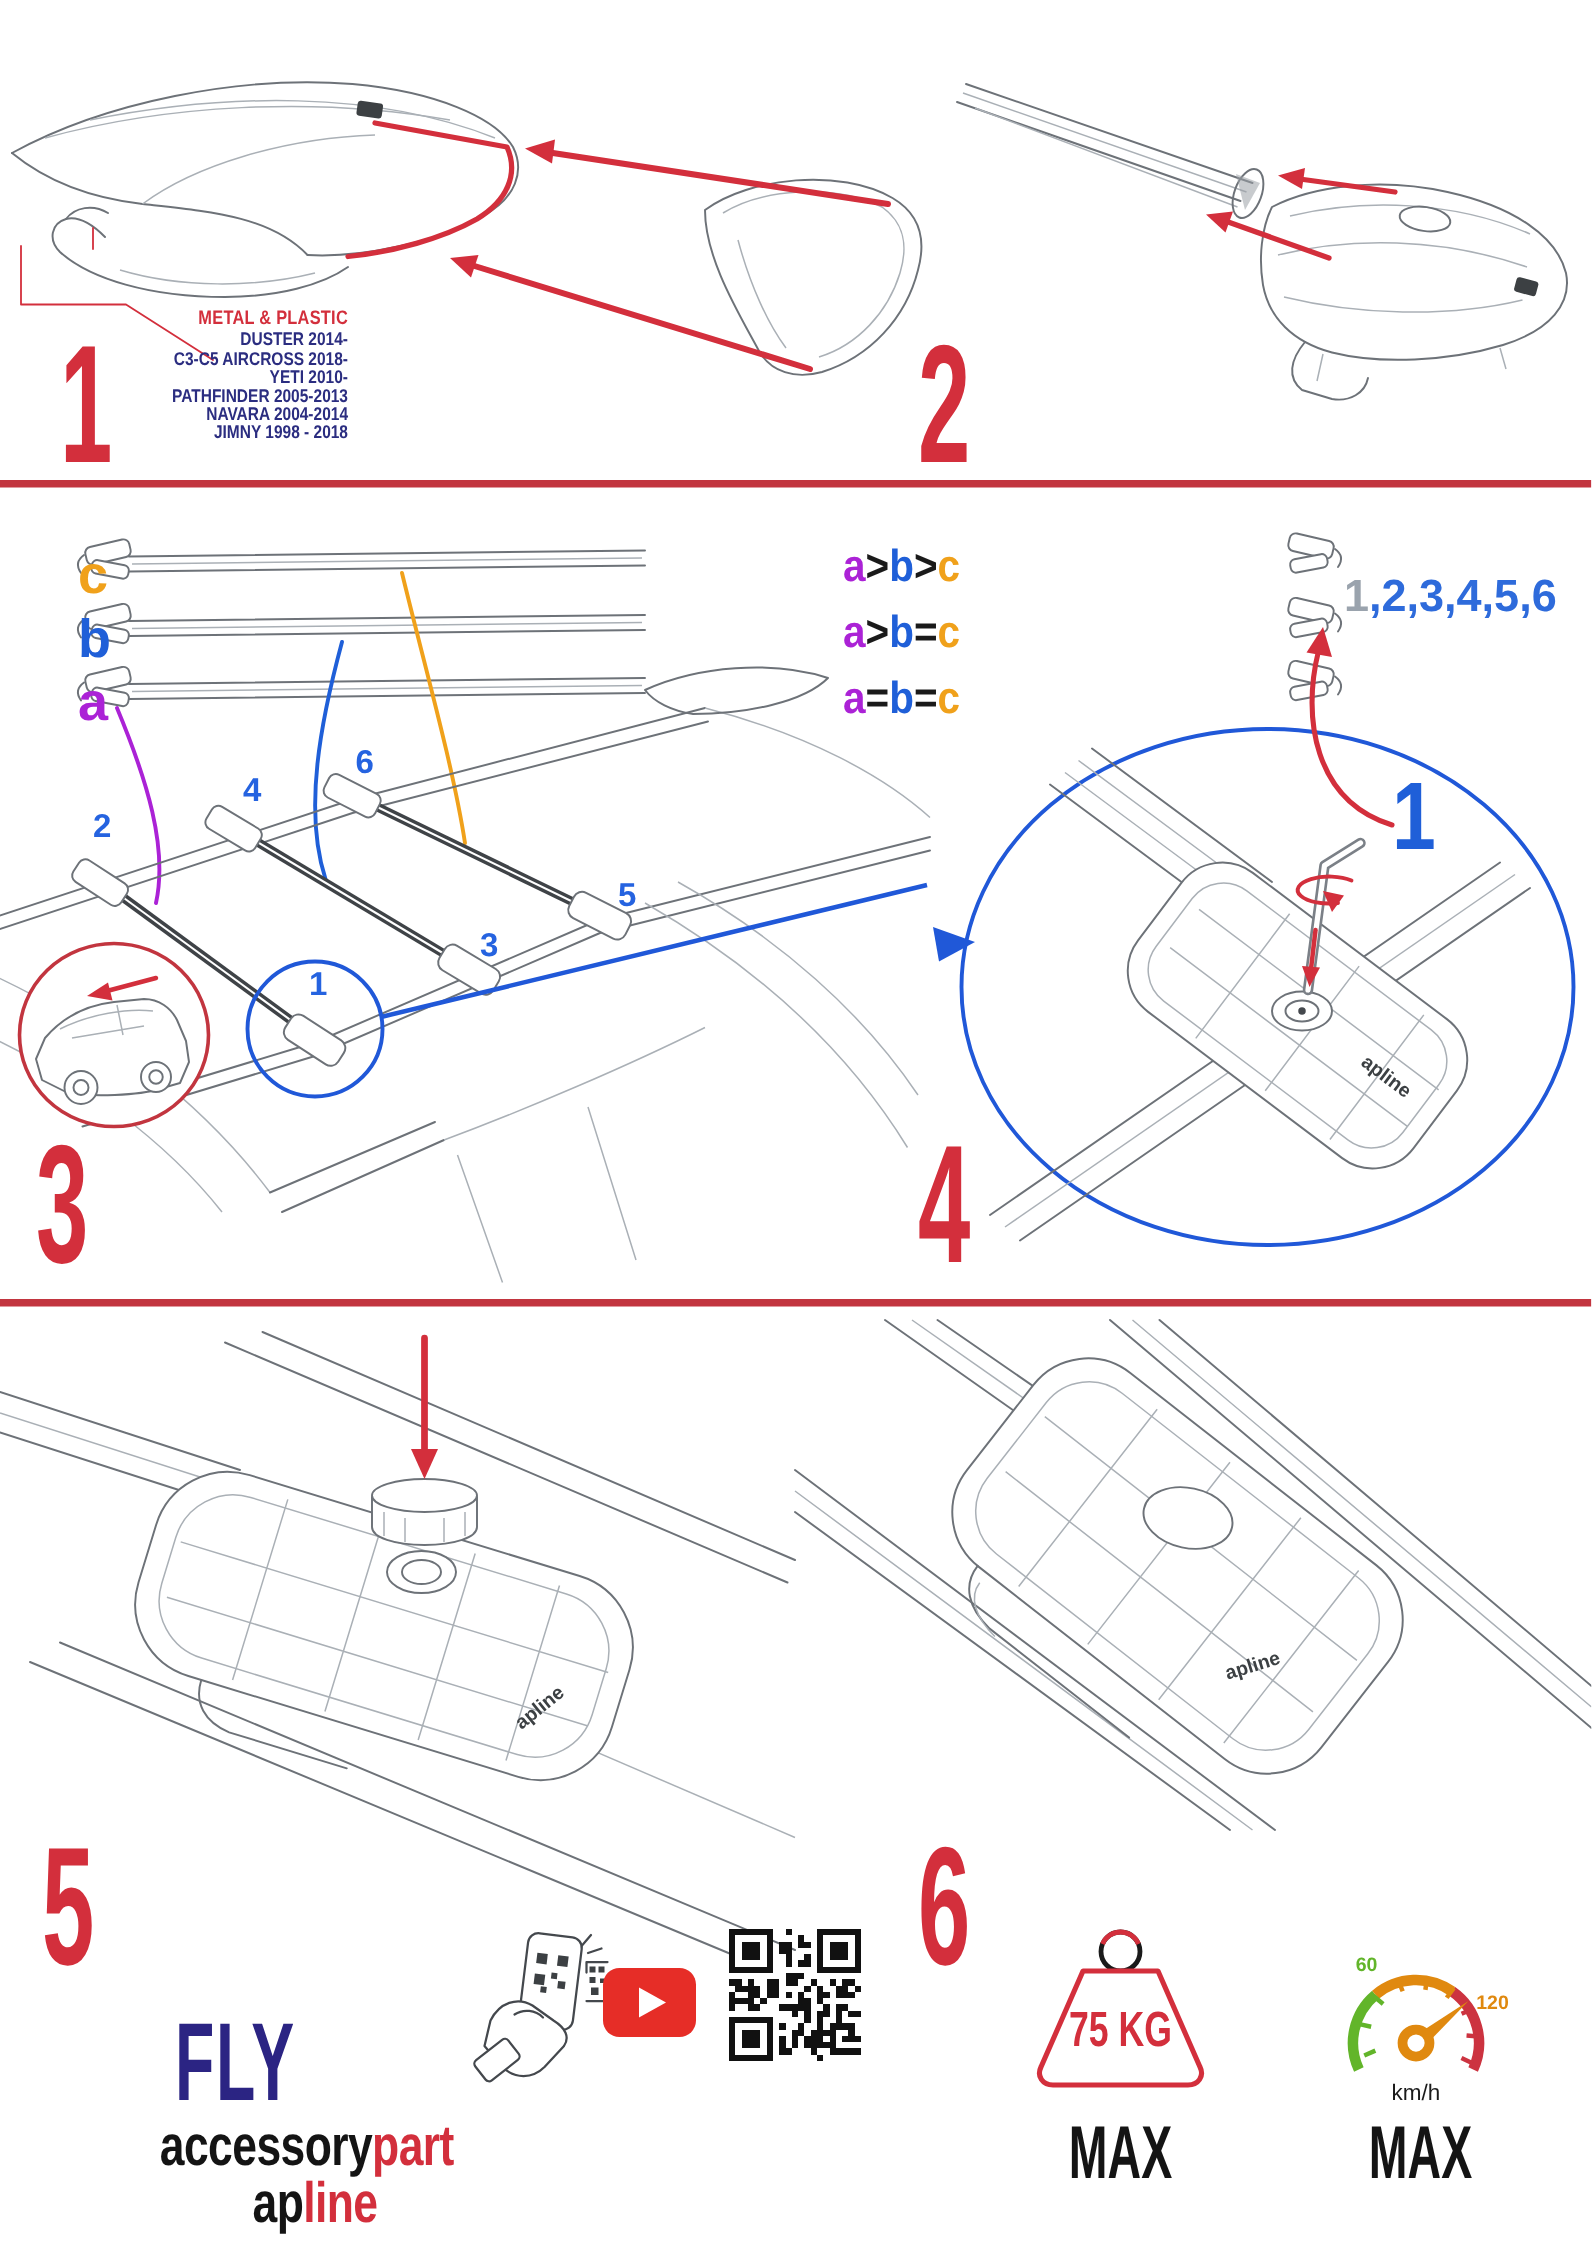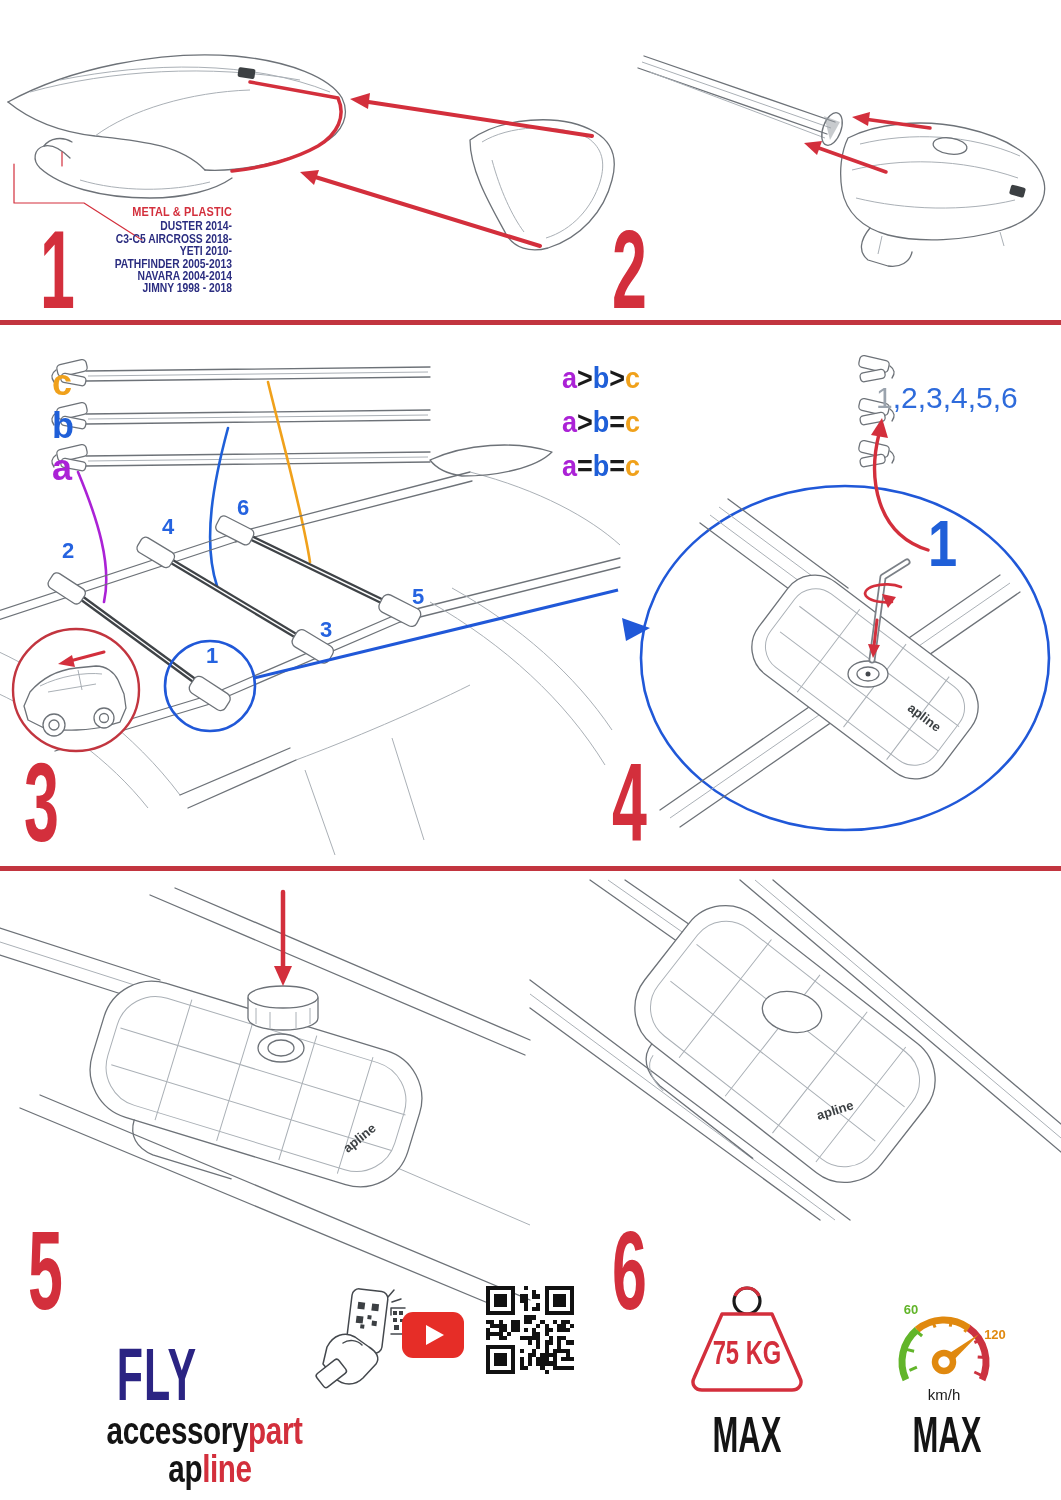--- a/index.html
+++ b/index.html
@@ -21,21 +21,21 @@
   .bar-label{position:absolute;font-size:36px;line-height:1;font-weight:700;}
   .lbl-a{color:#ab22d6;} .lbl-b{color:#1f5fd8;} .lbl-c{color:#f0a11b;}
 
   .cmp-row{position:absolute;font-size:30px;line-height:1;font-weight:700;
            transform:scaleX(.9);transform-origin:0 0;letter-spacing:0;}
   .cmp-row .ca{color:#ab22d6;} .cmp-row .cb{color:#1f5fd8;}
   .cmp-row .cc{color:#f0a11b;} .cmp-row .cop{color:#1a1a1a;}
 
   .pos-num{position:absolute;font-size:22px;line-height:1;font-weight:700;color:#2563e0;}
 
-  .seq-text{position:absolute;font-size:30px;line-height:1;font-weight:400;letter-spacing:0;}
+  .seq-text{position:absolute;font-size:30px;line-height:1;font-weight:700;letter-spacing:0;margin-left:20px;}
   .seq-first{color:#9aa3ad;} .seq-rest{color:#2e6bdb;}
   .callout-1{position:absolute;font-size:64px;line-height:1;font-weight:700;color:#1f5fd8;
              transform:scaleX(.82);transform-origin:0 0;}
 
   .fly{position:absolute;left:87px;top:1338px;width:140px;text-align:center;
        font-size:74px;line-height:1;font-weight:700;color:#2b2483;
        transform:scaleX(.58);transform-origin:50% 0;letter-spacing:2px;}
   .brandline{position:absolute;left:40px;top:1412px;width:340px;text-align:center;
              font-size:38px;line-height:1;font-weight:600;letter-spacing:-0.5px;
              transform:scaleX(.78);transform-origin:50% 0;color:#141414;}

